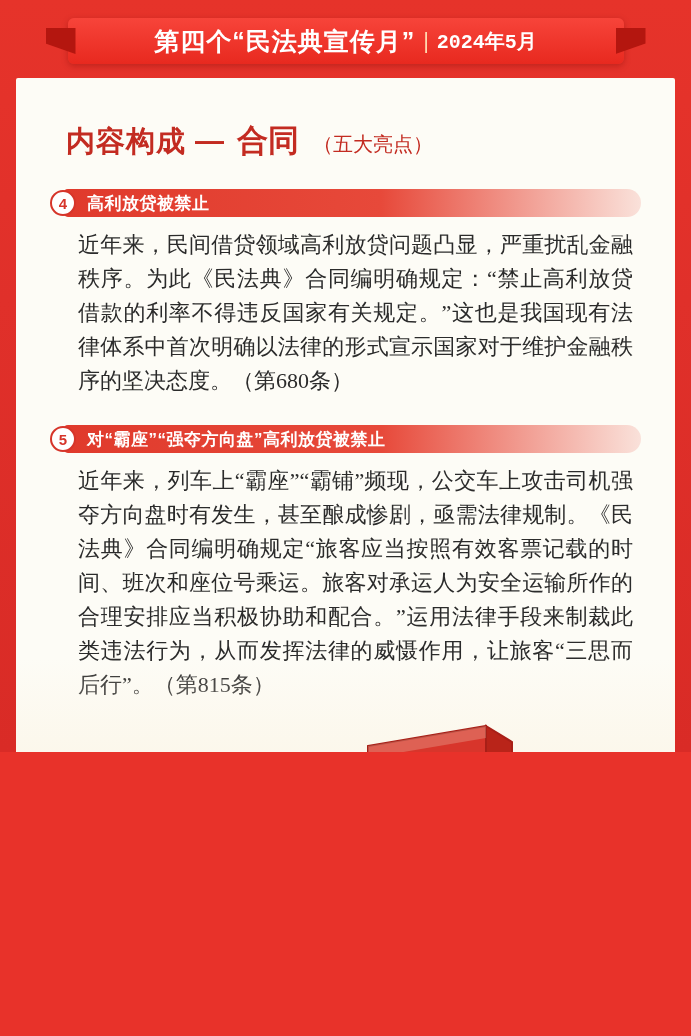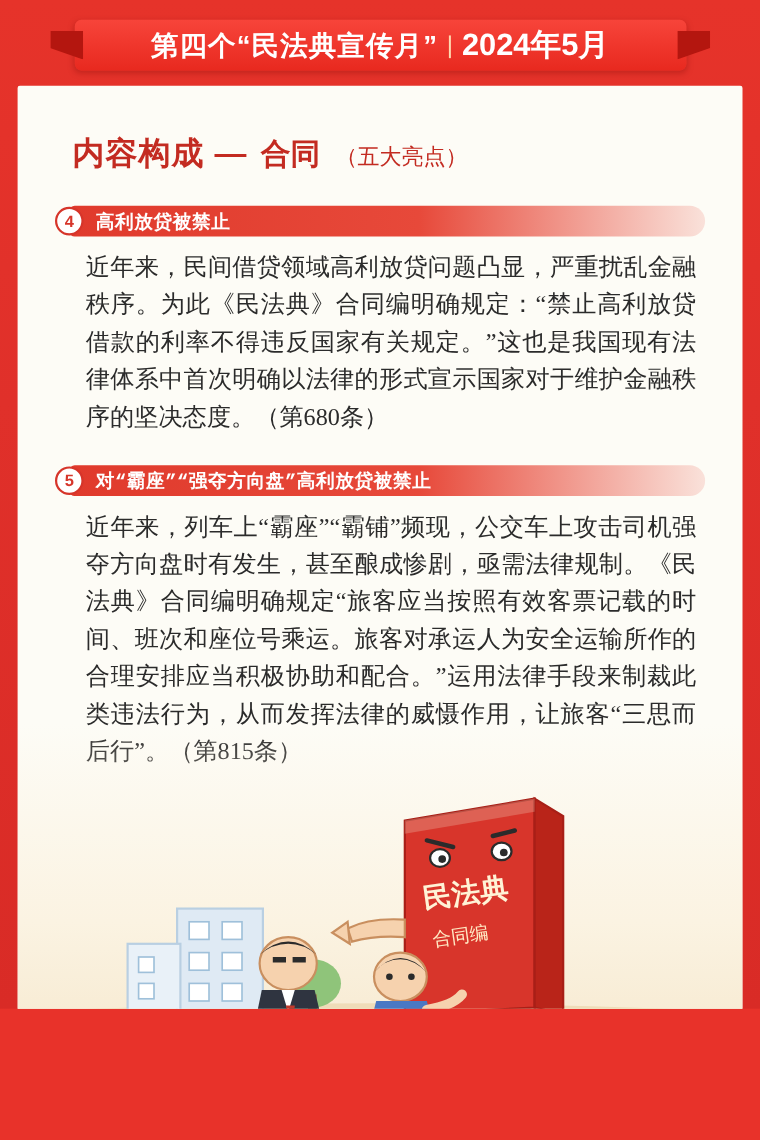--- a/index.html
+++ b/index.html
@@ -9,21 +9,21 @@
   body {
     width: 691px;
     height: 1036px;
     overflow: hidden;
     font-family: "Liberation Sans", sans-serif;
     background: #e8322a;
   }
   .poster {
     position: relative;
     width: 691px;
-    height: 917px;
+    height: 752px;
     background: linear-gradient(180deg, #e6332a 0%, #e0302a 40%, #d92b26 100%);
     box-sizing: border-box;
     overflow: hidden;
   }
   
   .page {
     position: absolute;
     left: 16px;
     top: 78px;
     width: 659px;
@@ -73,39 +73,40 @@
     letter-spacing: 1px;
     white-space: nowrap;
   }
   .ribbon-sep {
     color: #ffd9b0;
     margin: 0 8px;
     font-size: 22px;
   }
   .ribbon-date {
     color: #ffffff;
-    font-size: 28px;
-    font-weight: bold;
+    font-size: 20px;
+    font-weight: bold;
+    font-family: Liberation Mono, monospace;
   }
   
   .section-title {
     margin: 42px 0 0 50px;
     display: flex;
     align-items: baseline;
     gap: 10px;
   }
   .st-main {
     color: #c32b21;
     font-size: 29px;
     font-weight: bold;
     letter-spacing: 1px;
   }
   .st-key {
     color: #c32b21;
-    font-size: 27px;
+    font-size: 31px;
     font-weight: bold;
     margin-left: 2px;
   }
   .st-sub {
     color: #c32b21;
     font-size: 20px;
     margin-left: 4px;
   }
   
   .item {
@@ -137,21 +138,20 @@
   }
   .head-bar {
     position: relative;
     margin-left: -13px;
     height: 28px;
     flex: 1 1 auto;
     background: linear-gradient(90deg, #e03a2c 0%, #e7493a 55%, rgba(231,73,58,0.15) 100%);
     border-radius: 14px 40px 40px 14px;
     display: flex;
     align-items: center;
-    font-family: Liberation Mono, monospace;
   }
   .head-text {
     color: #ffffff;
     font-size: 17px;
     font-weight: bold;
     margin-left: 24px;
     letter-spacing: 0.5px;
     white-space: nowrap;
   }
   .item-body {

